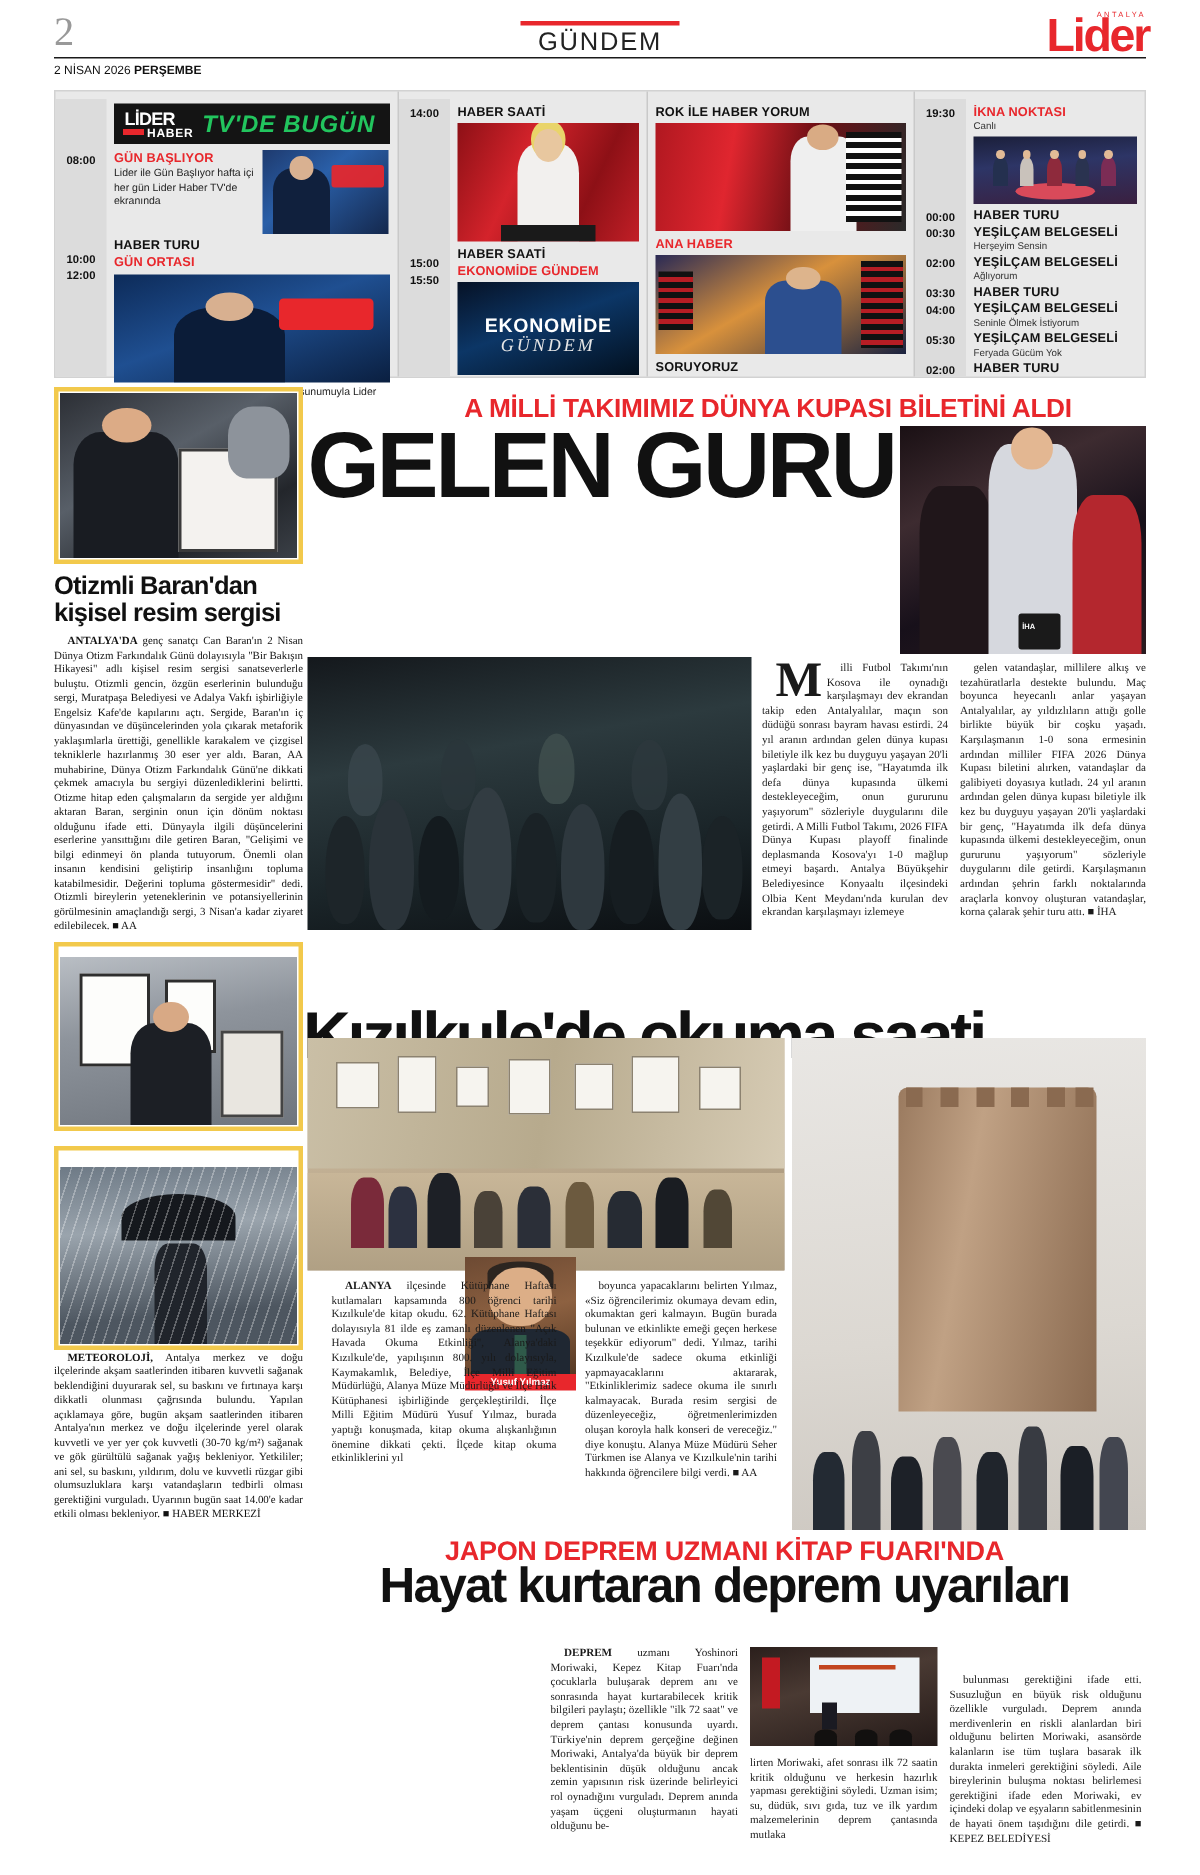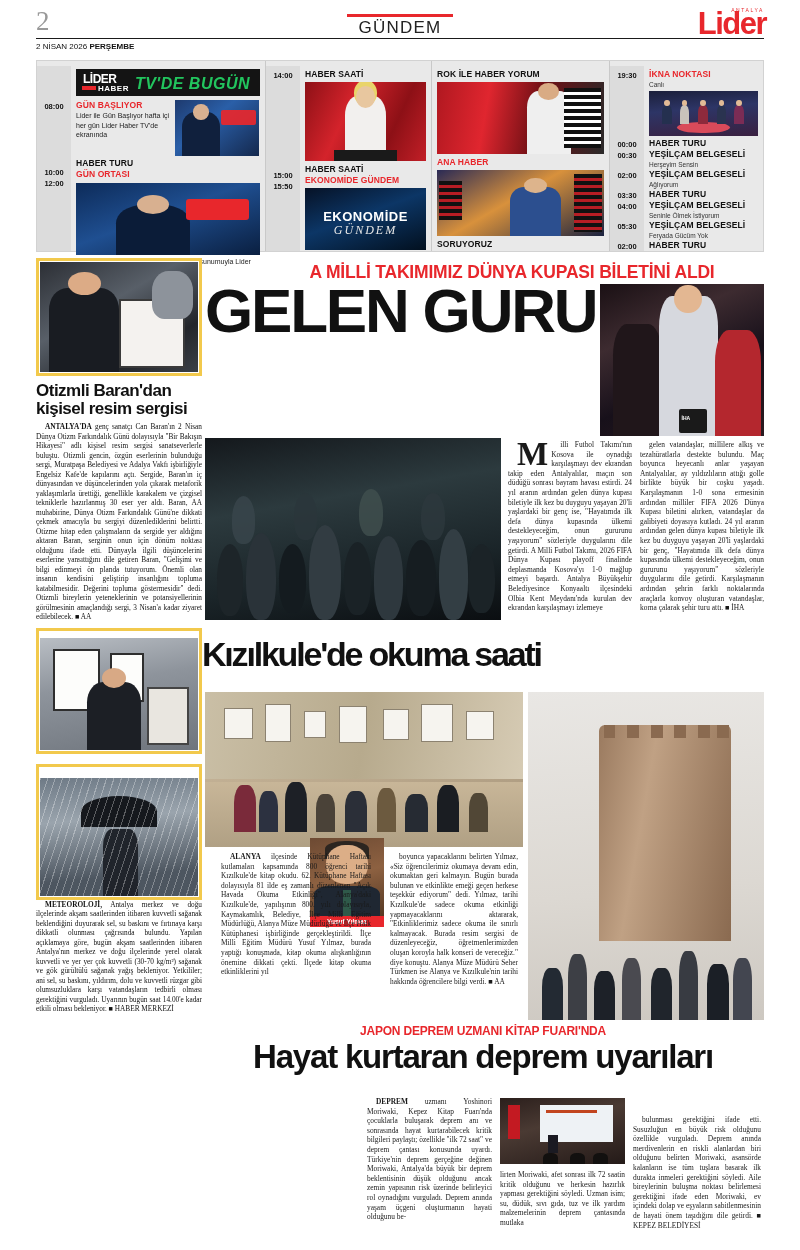--- a/index.html
+++ b/index.html
@@ -220,21 +220,21 @@
   #met-photo .rain{position:absolute;inset:0;
     background:repeating-linear-gradient(108deg,rgba(255,255,255,.30) 0 1px,transparent 1px 7px);}
 
   .met-head {
     font-family:"Liberation Sans", sans-serif; font-weight:bold; font-size:16.5px;
     line-height:18px; color:#111; letter-spacing:-0.5px; margin:6px 0 4px;
   }
 
   
   #kizil-head {
-    position:absolute; left:202px; top:640px; width:562px; font-size:34px;
+    position:absolute; left:202px; top:672px; width:562px; font-size:44px;
   }
   #kizil-photo-1 {
     position:absolute; left:205px; top:692px; width:318px; height:155px;
     background:linear-gradient(170deg,#d5c6ad 0%,#c0ae92 45%,#9c8a70 100%);
     overflow:hidden;
   }
   #kizil-photo-1 .wall{position:absolute;left:0;top:0;width:100%;height:56%;
     background:linear-gradient(100deg,#cabfa6 0%,#b7aa8d 50%,#d6cbb4 100%);}
   #kizil-photo-1 .art{position:absolute;background:#f6f4ef;border:1px solid #8c8270;}
   #kizil-photo-1 .pp{position:absolute;bottom:10%;border-radius:38% 38% 0 0;}
@@ -263,21 +263,21 @@
   #yusuf-caption {
     position:absolute; left:310px; top:916px; width:74px; height:11px;
     background:#e8272c; color:#fff; text-align:center; line-height:11px;
     font-family:"Liberation Sans", sans-serif; font-weight:bold; font-size:6.5px;
   }
   #kizil-col-1 { position:absolute; left:221px; top:852px; width:150px; }
   #kizil-col-2 { position:absolute; left:390px; top:852px; width:128px; }
 
   
   #deprem-kicker {
-    position:absolute; left:202px; top:1024px; width:562px; font-size:12px; text-align:center;
+    position:absolute; left:202px; top:1024px; width:562px; font-size:18px; text-align:center;
   }
   #deprem-head {
     position:absolute; left:202px; top:1043px; width:562px; font-size:33px; text-align:center;
     letter-spacing:-1.2px;
   }
   #deprem-col-1 { position:absolute; left:367px; top:1097px; width:125px; }
   #deprem-col-2 { position:absolute; left:500px; top:1170px; width:125px; }
   #deprem-photo {
     position:absolute; left:500px; top:1098px; width:125px; height:66px;
     background:linear-gradient(165deg,#2b1f1c 0%,#4a3a33 40%,#241a18 100%);

